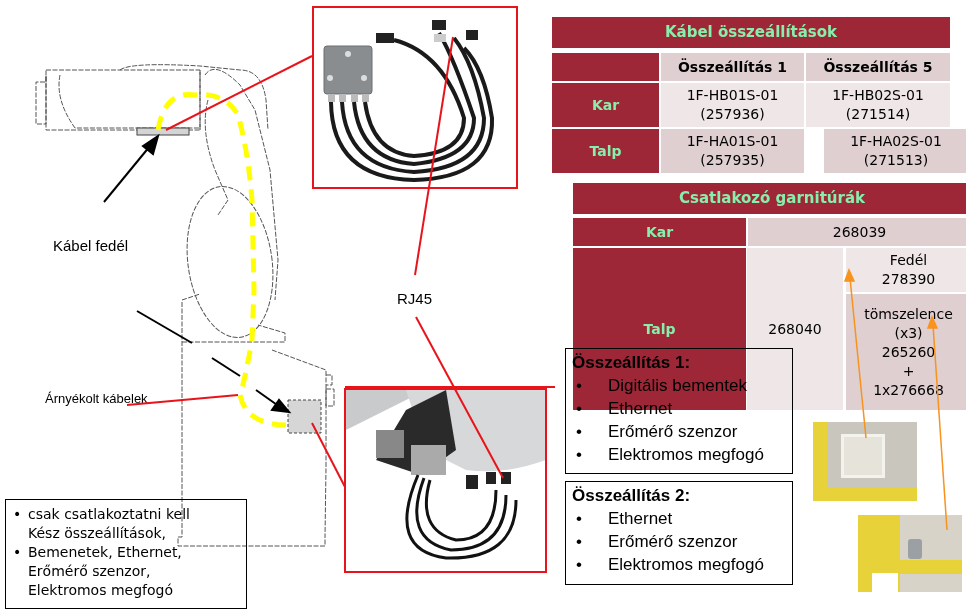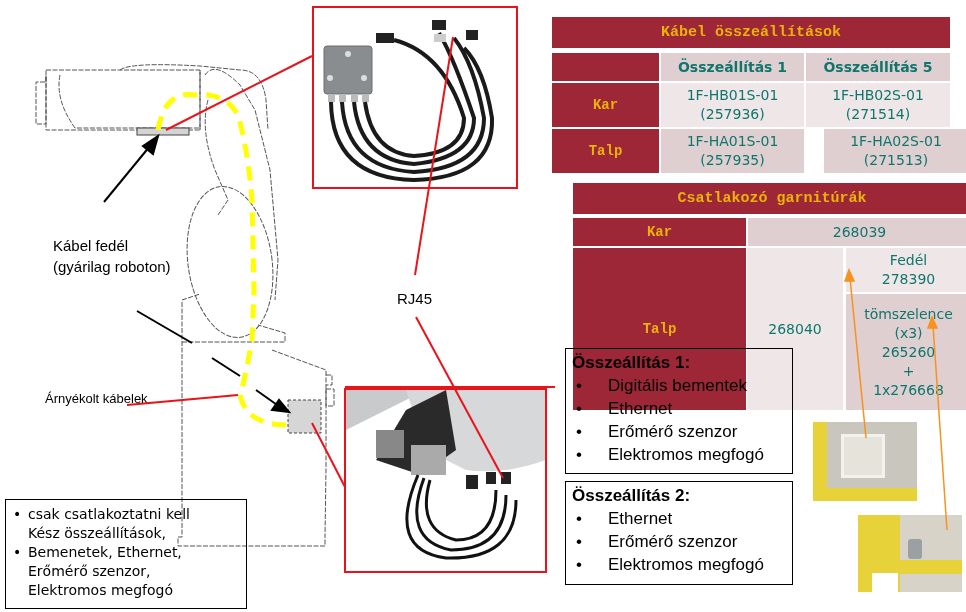--- a/index.html
+++ b/index.html
@@ -3,22 +3,22 @@
 <meta charset="utf-8">
 <style>
   * { box-sizing: border-box; margin: 0; padding: 0; }
   body { width: 966px; height: 612px; background: #ffffff; position: relative; overflow: hidden; font-family: "Liberation Sans", sans-serif; }
   .abs { position: absolute; }
   #overlay { position: absolute; left: 0; top: 0; width: 966px; height: 612px; pointer-events: none; z-index: 5; }
   #robot { position: absolute; left: 0; top: 0; width: 966px; height: 612px; z-index: 1; }
 
   
   .tbl { position: absolute; font-family: "DejaVu Sans", sans-serif; font-size: 14px; z-index: 2; }
-  .cell { position: absolute; display: flex; align-items: center; justify-content: center; text-align: center; line-height: 19px; color: #0f766e; }
-  .hdr { background: #9e2737; color: #eab308; font-weight: bold; font-family: Liberation Mono, monospace; }
+  .cell { position: absolute; display: flex; align-items: center; justify-content: center; text-align: center; line-height: 19px; color: #000000; }
+  .hdr { background: #9e2737; color: #86efac; font-weight: bold; }
   .c-dark { background: #dfcfd0; }
   .c-light { background: #efe6e7; }
 
   .label { position: absolute; font-size: 15px; color: #000; line-height: 21px; z-index: 3; }
   .box { position: absolute; border: 1px solid #000; background: transparent; z-index: 4; }
   .box h4 { font-size: 17px; font-weight: bold; line-height: 22px; margin-left: 6px; margin-top: 3px; }
   .box ul { list-style: none; }
   .box li { font-size: 17px; line-height: 23px; position: relative; padding-left: 42px; }
   .box li::before { content: "•"; position: absolute; left: 10px; }
   .note li { font-family: "DejaVu Sans", sans-serif; font-size: 14px; line-height: 19px; padding-left: 22px; }
@@ -163,21 +163,20 @@
     <span>tömszelence</span>
     <span>(x3)</span>
     <span>265260</span>
     <span>+</span>
     <span>1x276668</span>
   </div>
 </div>
 
 <div class="label" style="left:53px; top:235px;">
   <div>Kábel fedél</div>
-  <div>(gyárilag roboton)</div>
 </div>
 <div class="label" style="left:45px; top:388px; font-size:13px;">Árnyékolt kábelek</div>
 <div class="label" style="left:397px; top:288px;">RJ45</div>
 
 <div class="box note" style="left:5px; top:499px; width:242px; height:110px; padding-top:5px;">
   <ul>
     <li>
       <div>csak csatlakoztatni kell</div>
       <div>Kész összeállítások,</div>
     </li>

